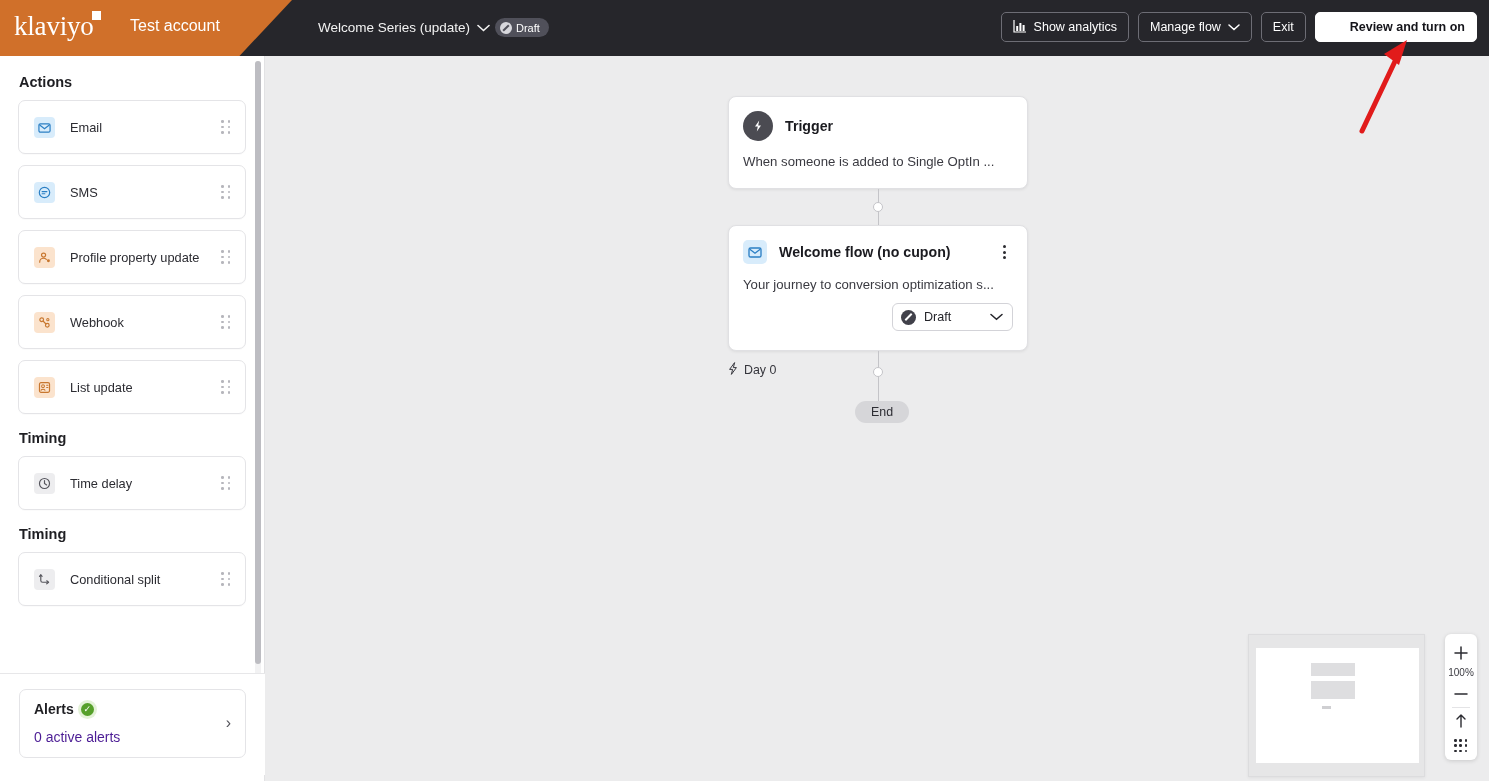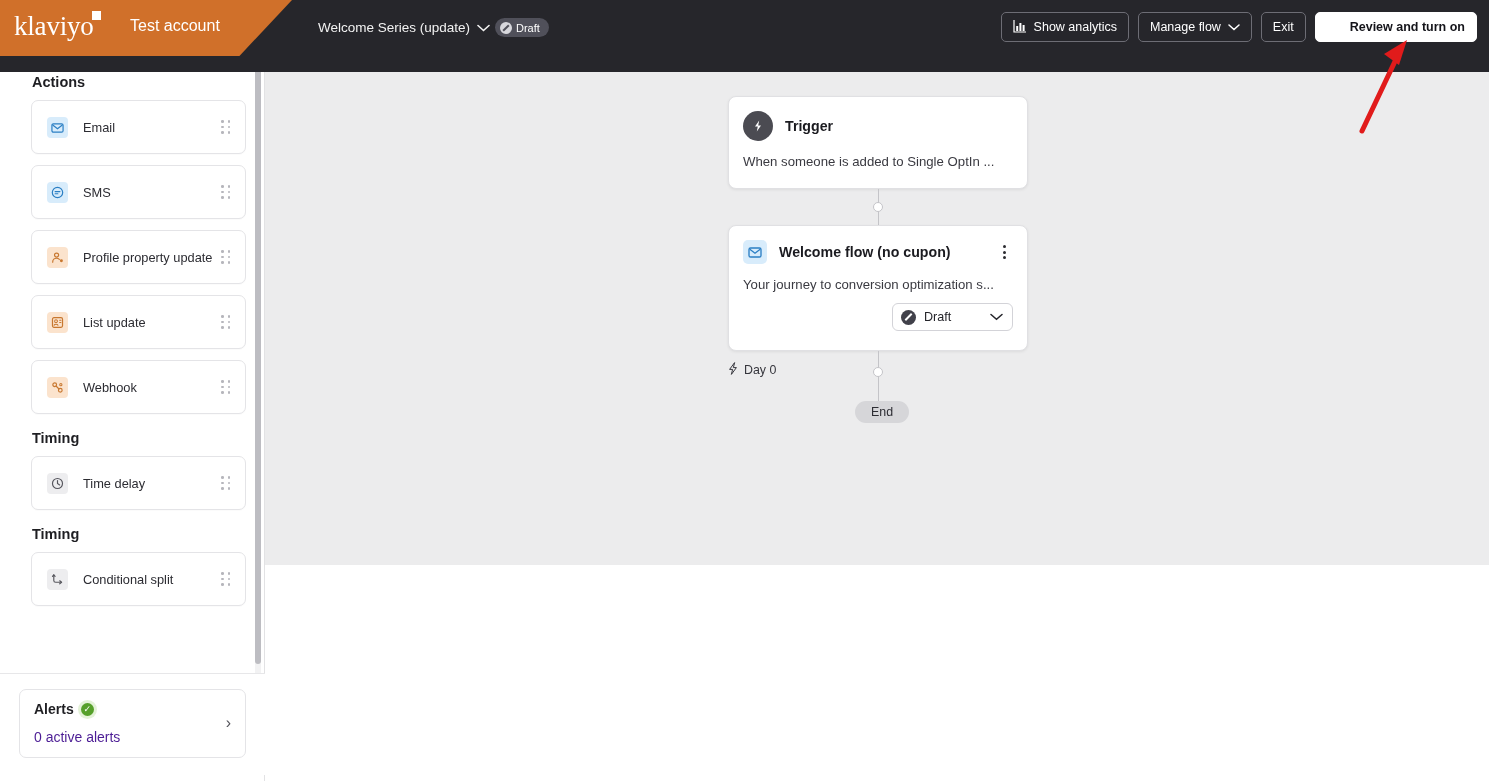--- a/index.html
+++ b/index.html
@@ -6,21 +6,21 @@
   html, body {
     width: 1489px; height: 781px;
     font-family: "Liberation Sans", sans-serif;
     background: #ffffff; overflow: hidden;
   }
   #app { position: relative; width: 1489px; height: 781px; }
 
   
   .header {
     position: absolute; top: 0; left: 0;
-    width: 1489px; height: 72px;
+    width: 1489px; height: 56px;
     background: #26262b; overflow: hidden; z-index: 40;
   }
   .header-orange {
     position: absolute; top: 0; left: 0; height: 56px; width: 292px;
     background: #d0702a;
     clip-path: polygon(0 0, 100% 0, 82% 100%, 0 100%);
   }
   .logo {
     position: absolute; left: 14px; top: 11px;
     font-family: "Liberation Serif", serif;
@@ -77,21 +77,21 @@
   .sidebar {
     position: absolute; left: 0; top: 56px;
     width: 265px; height: 725px;
     background: #ffffff; border-right: 1px solid #e2e2e4;
     z-index: 30;
   }
   .sb-scroll {
     position: absolute; left: 0; top: 0;
     width: 265px; height: 635px; overflow: hidden;
   }
-  .sb-inner { padding: 18px 19px 0 31px; }
+  .sb-inner { padding: 18px 19px 0 18px; }
   .sb-section {
     font-size: 14.5px; font-weight: bold; color: #1f1f23;
     margin: 0 0 10px 1px;
   }
   .sb-section.gap { margin-top: 16px; }
   .sb-card {
     height: 54px; border: 1px solid #e4e4e7; border-radius: 7px;
     background: #ffffff; margin-bottom: 11px;
     display: flex; align-items: center; padding: 0 13px 0 15px;
     cursor: grab; box-shadow: 0 1px 1px rgba(0,0,0,0.02);
@@ -138,21 +138,21 @@
     background: #56a02a; color: #ffffff; font-size: 9px;
     display: flex; align-items: center; justify-content: center;
     box-shadow: 0 0 0 3px #e4f2d8;
   }
   .alerts-sub { font-size: 14px; color: #4c1d95; margin-top: 12px; }
   .alerts-arrow { font-size: 16px; color: #55555c; }
 
   
   .canvas {
     position: absolute; left: 265px; top: 56px;
-    width: 1224px; height: 509px;
+    width: 1224px; height: 725px;
     background: #ececed; overflow: hidden;
   }
   .node {
     position: absolute; background: #ffffff;
     border: 1px solid #e0e0e3; border-radius: 8px;
     box-shadow: 0 1px 3px rgba(0,0,0,0.07);
   }
   #trigger-node { left: 463px; top: 40px; width: 300px; height: 93px; }
   #email-node  { left: 463px; top: 169px; width: 300px; height: 126px; }
   .node-head {
@@ -372,46 +372,46 @@
               <i></i>
               <i></i>
               <i></i>
               <i></i>
             </span>
         </div>
 
         <div class="sb-card">
           <span class="sb-ico orange">
             <svg width="13" height="13" viewBox="0 0 14 14">
-                <rect x="1.6" y="1.8" width="10.8" height="10.4" rx="1.6" stroke="currentColor" stroke-width="1.3" fill="none"></rect>
-                <circle cx="5.4" cy="5.6" r="1.5" stroke="currentColor" stroke-width="1.1" fill="none"></circle>
-                <path d="M3.3 10 c.6-1.4 3.6-1.4 4.2 0 M9.3 4.6 h1.4 M9.3 7 h1.4" stroke="currentColor" stroke-width="1.1" fill="none" stroke-linecap="round"></path>
-              </svg>
-          </span>
-          <span class="sb-label">List update</span>
-          <span class="grip">
-              <i></i>
-              <i></i>
-              <i></i>
-              <i></i>
-              <i></i>
-              <i></i>
-            </span>
-        </div>
-
-        <div class="sb-card">
-          <span class="sb-ico orange">
-            <svg width="13" height="13" viewBox="0 0 14 14">
                 <circle cx="4" cy="4" r="2" stroke="currentColor" stroke-width="1.25" fill="none"></circle>
                 <circle cx="10" cy="10" r="2" stroke="currentColor" stroke-width="1.25" fill="none"></circle>
                 <path d="M5.4 5.4 L8.6 8.6" stroke="currentColor" stroke-width="1.25" stroke-linecap="round"></path>
                 <circle cx="10.6" cy="4" r="1.2" stroke="currentColor" stroke-width="1.1" fill="none"></circle>
               </svg>
           </span>
           <span class="sb-label">Webhook</span>
+          <span class="grip">
+              <i></i>
+              <i></i>
+              <i></i>
+              <i></i>
+              <i></i>
+              <i></i>
+            </span>
+        </div>
+
+        <div class="sb-card">
+          <span class="sb-ico orange">
+            <svg width="13" height="13" viewBox="0 0 14 14">
+                <rect x="1.6" y="1.8" width="10.8" height="10.4" rx="1.6" stroke="currentColor" stroke-width="1.3" fill="none"></rect>
+                <circle cx="5.4" cy="5.6" r="1.5" stroke="currentColor" stroke-width="1.1" fill="none"></circle>
+                <path d="M3.3 10 c.6-1.4 3.6-1.4 4.2 0 M9.3 4.6 h1.4 M9.3 7 h1.4" stroke="currentColor" stroke-width="1.1" fill="none" stroke-linecap="round"></path>
+              </svg>
+          </span>
+          <span class="sb-label">List update</span>
           <span class="grip">
               <i></i>
               <i></i>
               <i></i>
               <i></i>
               <i></i>
               <i></i>
             </span>
         </div>
 

